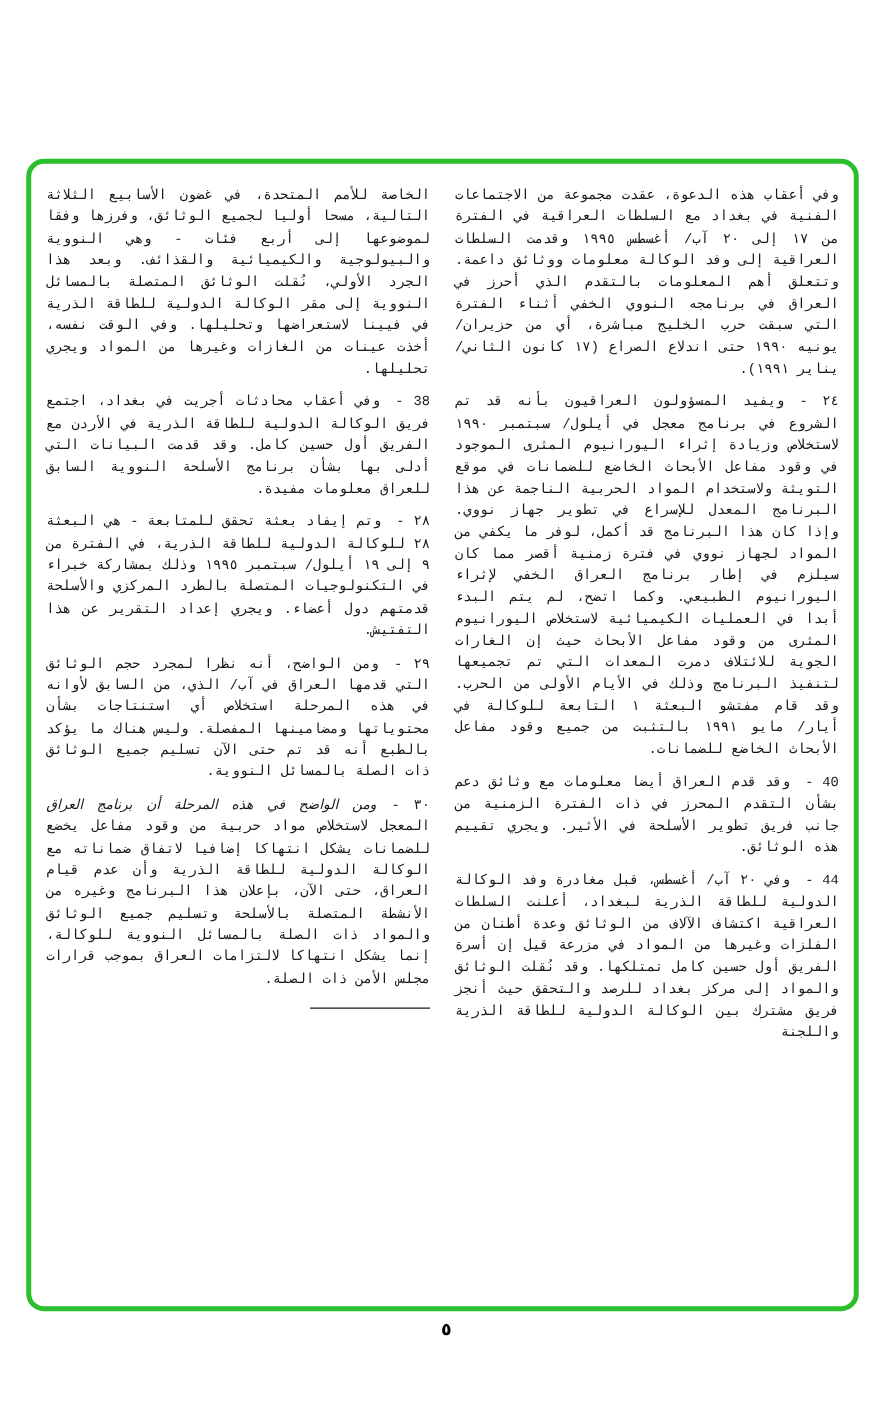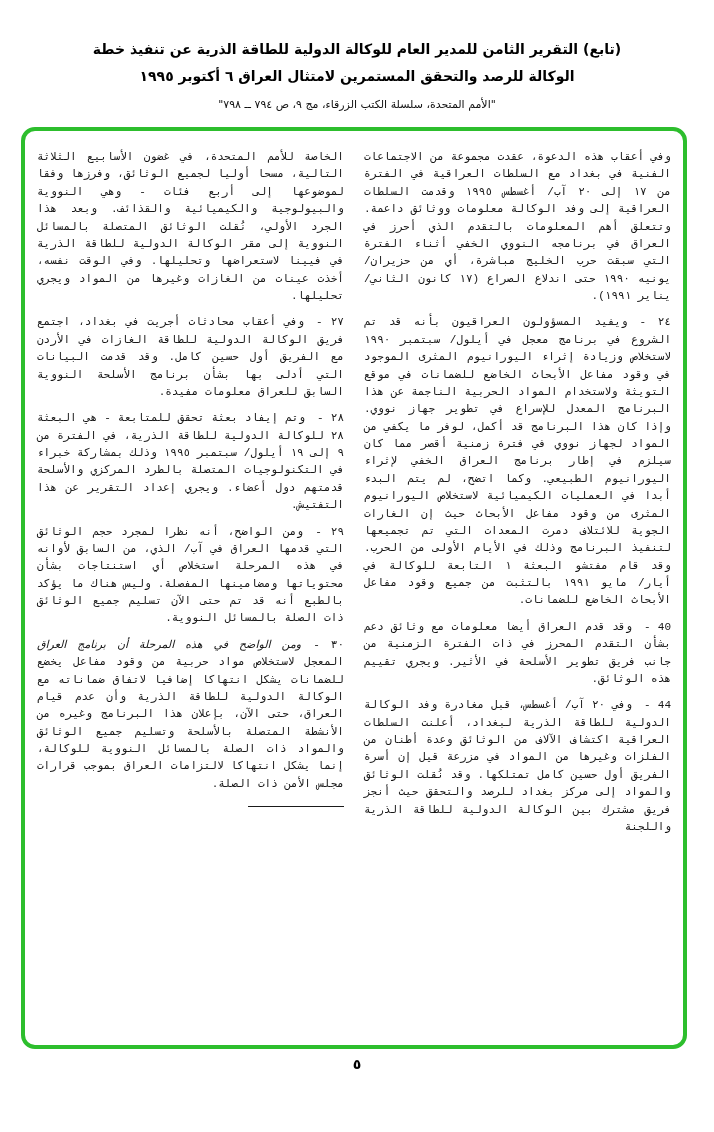--- a/index.html
+++ b/index.html
@@ -65,39 +65,34 @@
     font-size: 14px; font-weight: bold;
     direction: rtl;
     color: #000;
   }
 </style>
 </head>
 <body>
 
 <div class="page">
 
-  <div class="header">
-    <div class="title-line">(تابع) التقرير الثامن للمدير العام للوكالة الدولية للطاقة الذرية عن تنفيذ خطة</div>
-    <div class="title-line">الوكالة للرصد والتحقق المستمرين لامتثال العراق ٦ أكتوبر ١٩٩٥</div>
-    <div class="citation">"الأمم المتحدة، سلسلة الكتب الزرقاء، مج ٩، ص ٧٩٤ ــ ٧٩٨"</div>
-  </div>
 
   <div class="content-box">
     <div class="columns">
 
       <div class="col">
         <p class="para"><span>وفي أعقاب هذه الدعوة، عقدت مجموعة من الاجتماعات الفنية في بغداد مع السلطات العراقية في الفترة من ١٧ إلى ٢٠ آب/ أغسطس ١٩٩٥ وقدمت السلطات العراقية إلى وفد الوكالة معلومات ووثائق داعمة. وتتعلق أهم المعلومات بالتقدم الذي أحرز في العراق في برنامجه النووي الخفي أثناء الفترة التي سبقت حرب الخليج مباشرة، أي من حزيران/ يونيه ١٩٩٠ حتى اندلاع الصراع (١٧ كانون الثاني/ يناير ١٩٩١).</span></p>
         <p class="para"><span class="pnum">٢٤ -</span><span>ويفيد المسؤولون العراقيون بأنه قد تم الشروع في برنامج معجل في أيلول/ سبتمبر ١٩٩٠ لاستخلاص وزيادة إثراء اليورانيوم المثرى الموجود في وقود مفاعل الأبحاث الخاضع للضمانات في موقع التويثة ولاستخدام المواد الحربية الناجمة عن هذا البرنامج المعدل للإسراع في تطوير جهاز نووي. وإذا كان هذا البرنامج قد أكمل، لوفر ما يكفي من المواد لجهاز نووي في فترة زمنية أقصر مما كان سيلزم في إطار برنامج العراق الخفي لإثراء اليورانيوم الطبيعي. وكما اتضح، لم يتم البدء أبدا في العمليات الكيميائية لاستخلاص اليورانيوم المثرى من وقود مفاعل الأبحاث حيث إن الغارات الجوية للائتلاف دمرت المعدات التي تم تجميعها لتنفيذ البرنامج وذلك في الأيام الأولى من الحرب. وقد قام مفتشو البعثة ١ التابعة للوكالة في أيار/ مايو ١٩٩١ بالتثبت من جميع وقود مفاعل الأبحاث الخاضع للضمانات.</span></p>
         <p class="para"><span class="pnum">40 -</span><span>وقد قدم العراق أيضا معلومات مع وثائق دعم بشأن التقدم المحرز في ذات الفترة الزمنية من جانب فريق تطوير الأسلحة في الأثير. ويجري تقييم هذه الوثائق.</span></p>
         <p class="para"><span class="pnum">44 -</span><span>وفي ٢٠ آب/ أغسطس، قبل مغادرة وفد الوكالة الدولية للطاقة الذرية لبغداد، أعلنت السلطات العراقية اكتشاف الآلاف من الوثائق وعدة أطنان من الفلزات وغيرها من المواد في مزرعة قيل إن أسرة الفريق أول حسين كامل تمتلكها. وقد نُقلت الوثائق والمواد إلى مركز بغداد للرصد والتحقق حيث أنجز فريق مشترك بين الوكالة الدولية للطاقة الذرية واللجنة</span></p>
       </div>
 
       <div class="col">
         <p class="para"><span>الخاصة للأمم المتحدة، في غضون الأسابيع الثلاثة التالية، مسحا أوليا لجميع الوثائق، وفرزها وفقا لموضوعها إلى أربع فئات - وهي النووية والبيولوجية والكيميائية والقذائف. وبعد هذا الجرد الأولي، نُقلت الوثائق المتصلة بالمسائل النووية إلى مقر الوكالة الدولية للطاقة الذرية في فيينا لاستعراضها وتحليلها. وفي الوقت نفسه، أخذت عينات من الغازات وغيرها من المواد ويجري تحليلها.</span></p>
-        <p class="para"><span class="pnum">٢٧ -</span><span>وفي أعقاب محادثات أجريت في بغداد، اجتمع فريق الوكالة الدولية للطاقة الغازات في الأردن مع الفريق أول حسين كامل. وقد قدمت البيانات التي أدلى بها بشأن برنامج الأسلحة النووية السابق للعراق معلومات مفيدة.</span></p>
+        <p class="para"><span class="pnum">38 -</span><span>وفي أعقاب محادثات أجريت في بغداد، اجتمع فريق الوكالة الدولية للطاقة الذرية في الأردن مع الفريق أول حسين كامل. وقد قدمت البيانات التي أدلى بها بشأن برنامج الأسلحة النووية السابق للعراق معلومات مفيدة.</span></p>
         <p class="para"><span class="pnum">٢٨ -</span><span>وتم إيفاد بعثة تحقق للمتابعة - هي البعثة ٢٨ للوكالة الدولية للطاقة الذرية، في الفترة من ٩ إلى ١٩ أيلول/ سبتمبر ١٩٩٥ وذلك بمشاركة خبراء في التكنولوجيات المتصلة بالطرد المركزي والأسلحة قدمتهم دول أعضاء. ويجري إعداد التقرير عن هذا التفتيش.</span></p>
         <p class="para"><span class="pnum">٢٩ -</span><span>ومن الواضح، أنه نظرا لمجرد حجم الوثائق التي قدمها العراق في آب/ الذي، من السابق لأوانه في هذه المرحلة استخلاص أي استنتاجات بشأن محتوياتها ومضامينها المفصلة. وليس هناك ما يؤكد بالطبع أنه قد تم حتى الآن تسليم جميع الوثائق ذات الصلة بالمسائل النووية.</span></p>
         <p class="para"><span class="pnum">٣٠ -</span><span class="italic">ومن الواضح في هذه المرحلة أن برنامج العراق</span> <span>المعجل لاستخلاص مواد حربية من وقود مفاعل يخضع للضمانات يشكل انتهاكا إضافيا لاتفاق ضماناته مع الوكالة الدولية للطاقة الذرية وأن عدم قيام العراق، حتى الآن، بإعلان هذا البرنامج وغيره من الأنشطة المتصلة بالأسلحة وتسليم جميع الوثائق والمواد ذات الصلة بالمسائل النووية للوكالة، إنما يشكل انتهاكا لالتزامات العراق بموجب قرارات مجلس الأمن ذات الصلة.</span></p>
         <div class="end-divider"></div>
       </div>
 
     </div>
   </div>
 
   <div class="page-number">٥</div>

